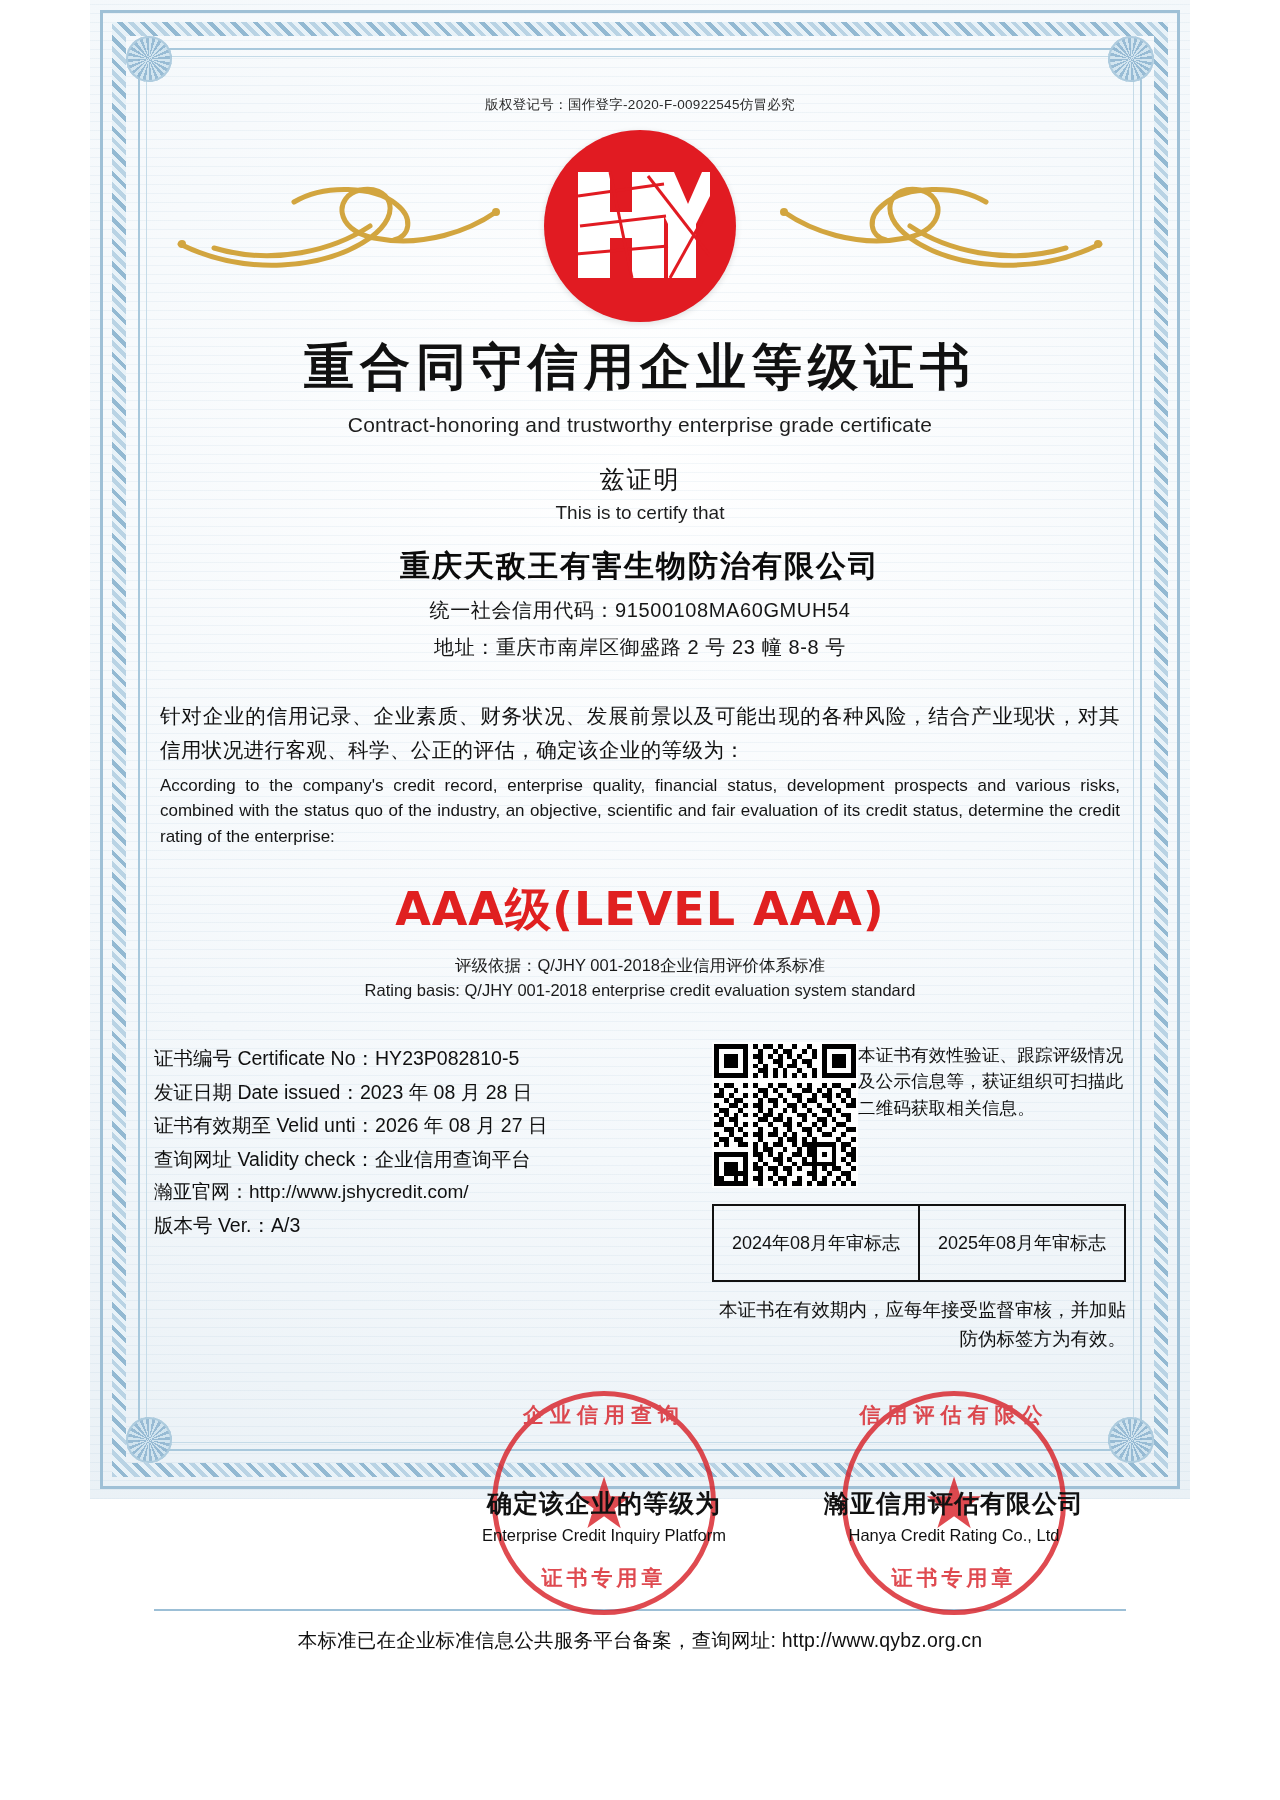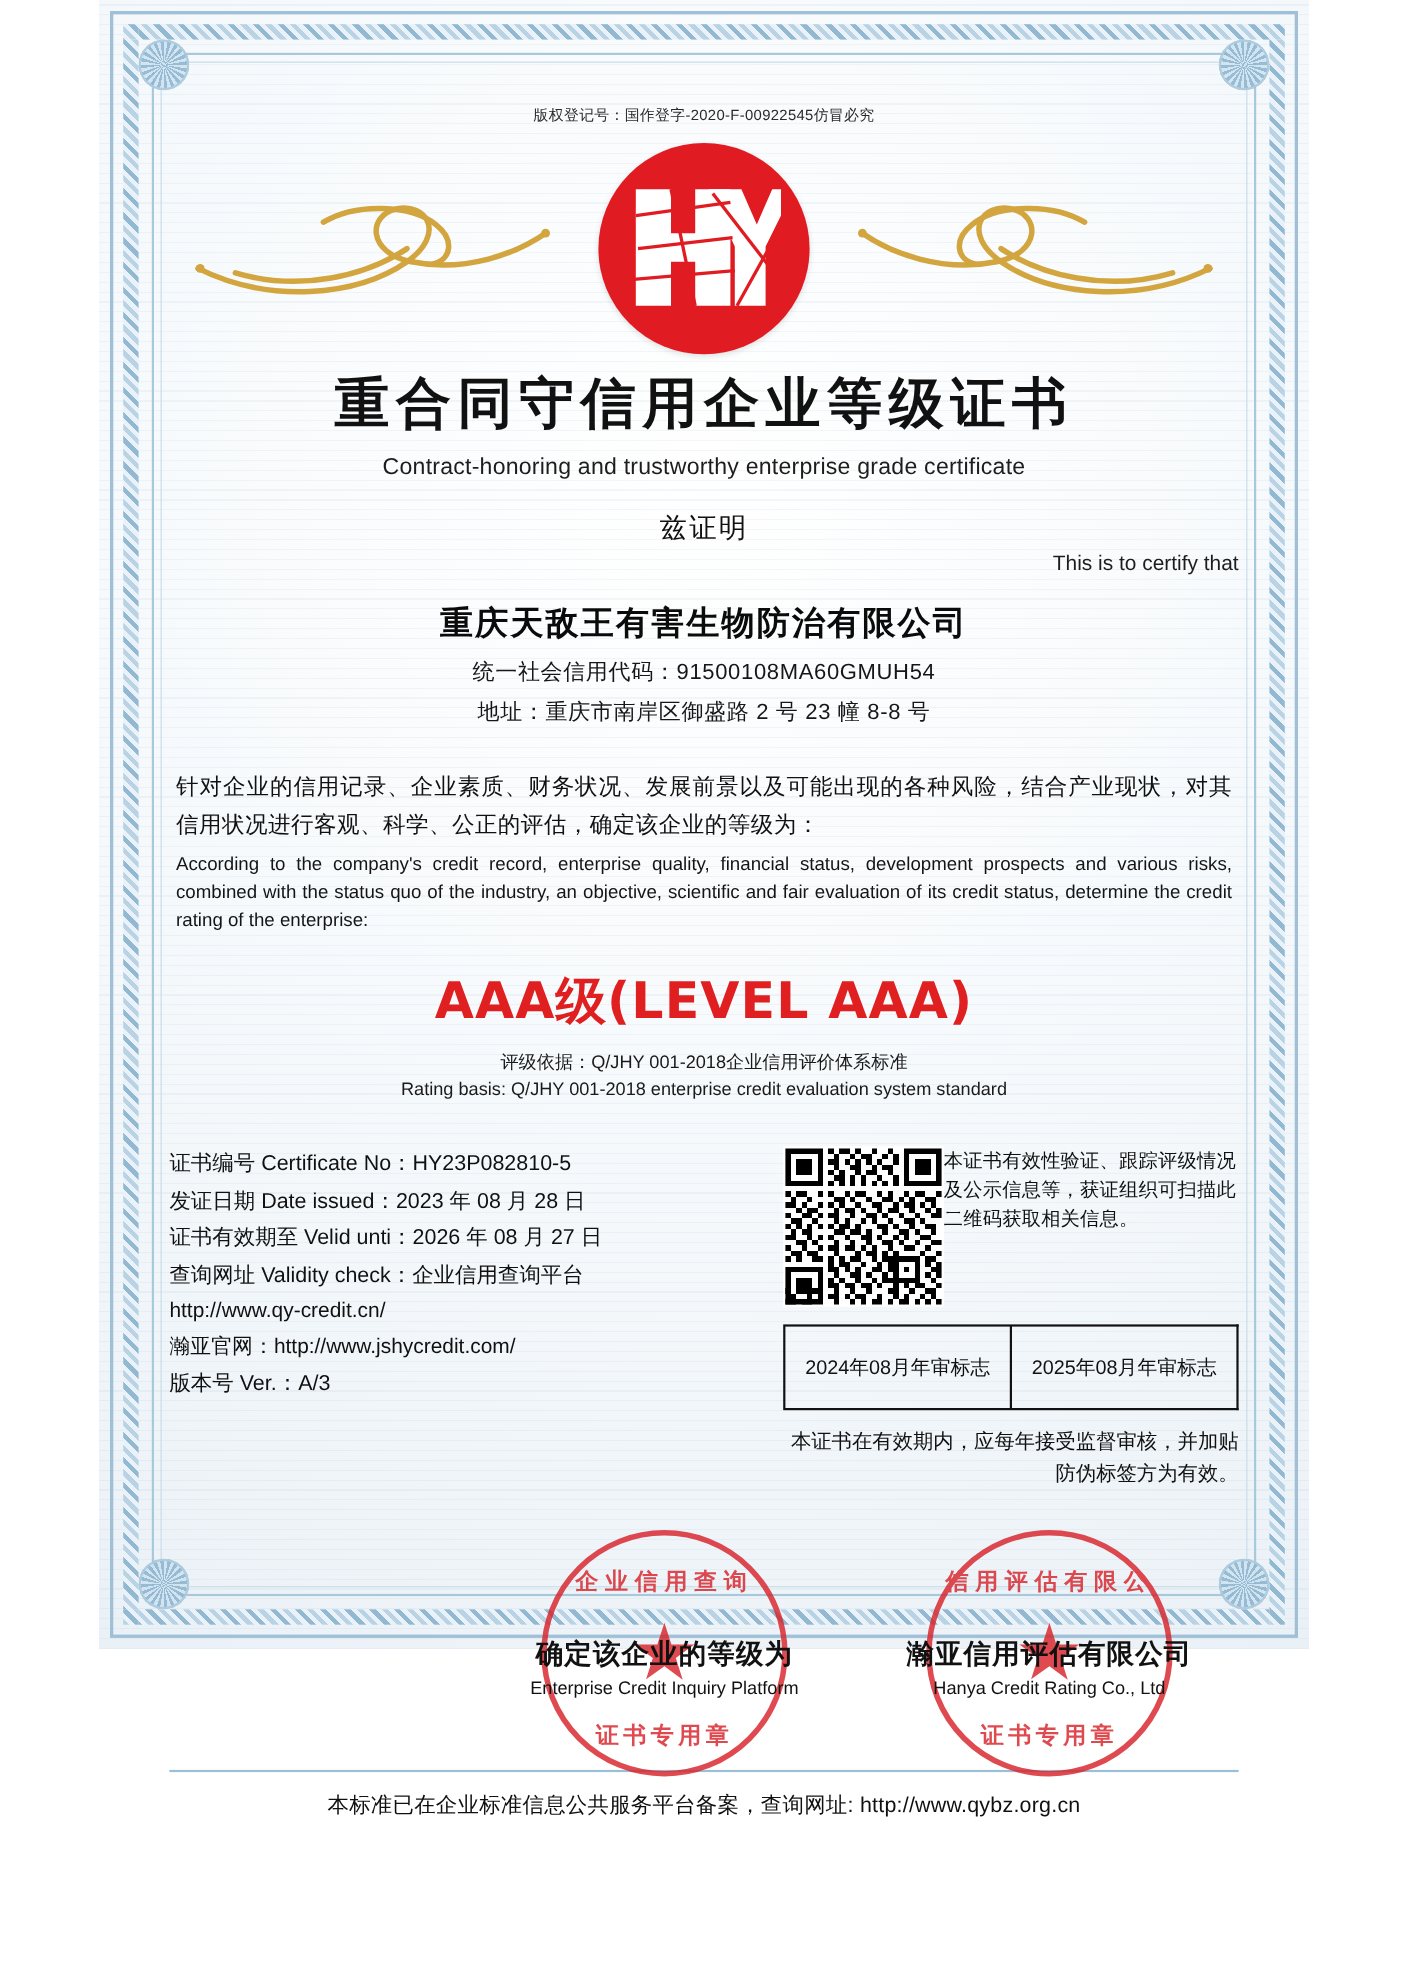--- a/index.html
+++ b/index.html
@@ -146,21 +146,21 @@
   }
 
   .certify-cn {
     text-align: center;
     font-size: 25px;
     color: #111;
     margin-top: 26px;
     letter-spacing: 2px;
   }
   .certify-en {
-    text-align: right;
+    text-align: center;
     font-size: 19px;
     color: #1d1d1d;
     margin-top: 6px;
   }
 
   .company {
     text-align: center;
     font-family: "DejaVu Sans", sans-serif;
     font-weight: bold;
     font-size: 30px;
@@ -315,21 +315,21 @@
     line-height: 1;
   }
   .seal-arc, .seal-bottom {
     position: absolute;
     left: 0; right: 0;
     text-align: center;
     color: #d8232a;
     font-weight: bold;
   }
   .seal-arc {
-    top: 28px;
+    top: 5px;
     font-size: 21px;
     letter-spacing: 6px;
   }
   .seal-bottom {
     bottom: 18px;
     font-size: 21px;
     letter-spacing: 4px;
   }
   .seal-names {
     position: relative;
@@ -445,21 +445,20 @@
     <div class="basis-cn">评级依据：Q/JHY 001-2018企业信用评价体系标准</div>
     <div class="basis-en">Rating basis: Q/JHY 001-2018 enterprise credit evaluation system standard</div>
 
     <div class="lower">
 
       <div class="details">
         <div class="row">证书编号 Certificate No：HY23P082810-5</div>
         <div class="row">发证日期 Date issued：2023 年 08 月 28 日</div>
         <div class="row">证书有效期至 Velid unti：2026 年 08 月 27 日</div>
         <div class="row">查询网址 Validity check：企业信用查询平台</div>
-        <div class="row url">http://www.qy-credit.cn/</div>
         <div class="row url">瀚亚官网：http://www.jshycredit.com/</div>
         <div class="row">版本号 Ver.：A/3</div>
       </div>
 
       <div class="qr-col">
         <div class="qr-top">
           <svg class="qr-code" viewBox="0 0 29 29" shape-rendering="crispEdges">
             <rect width="29" height="29" fill="#ffffff"></rect>
             <g fill="#000000">
 

